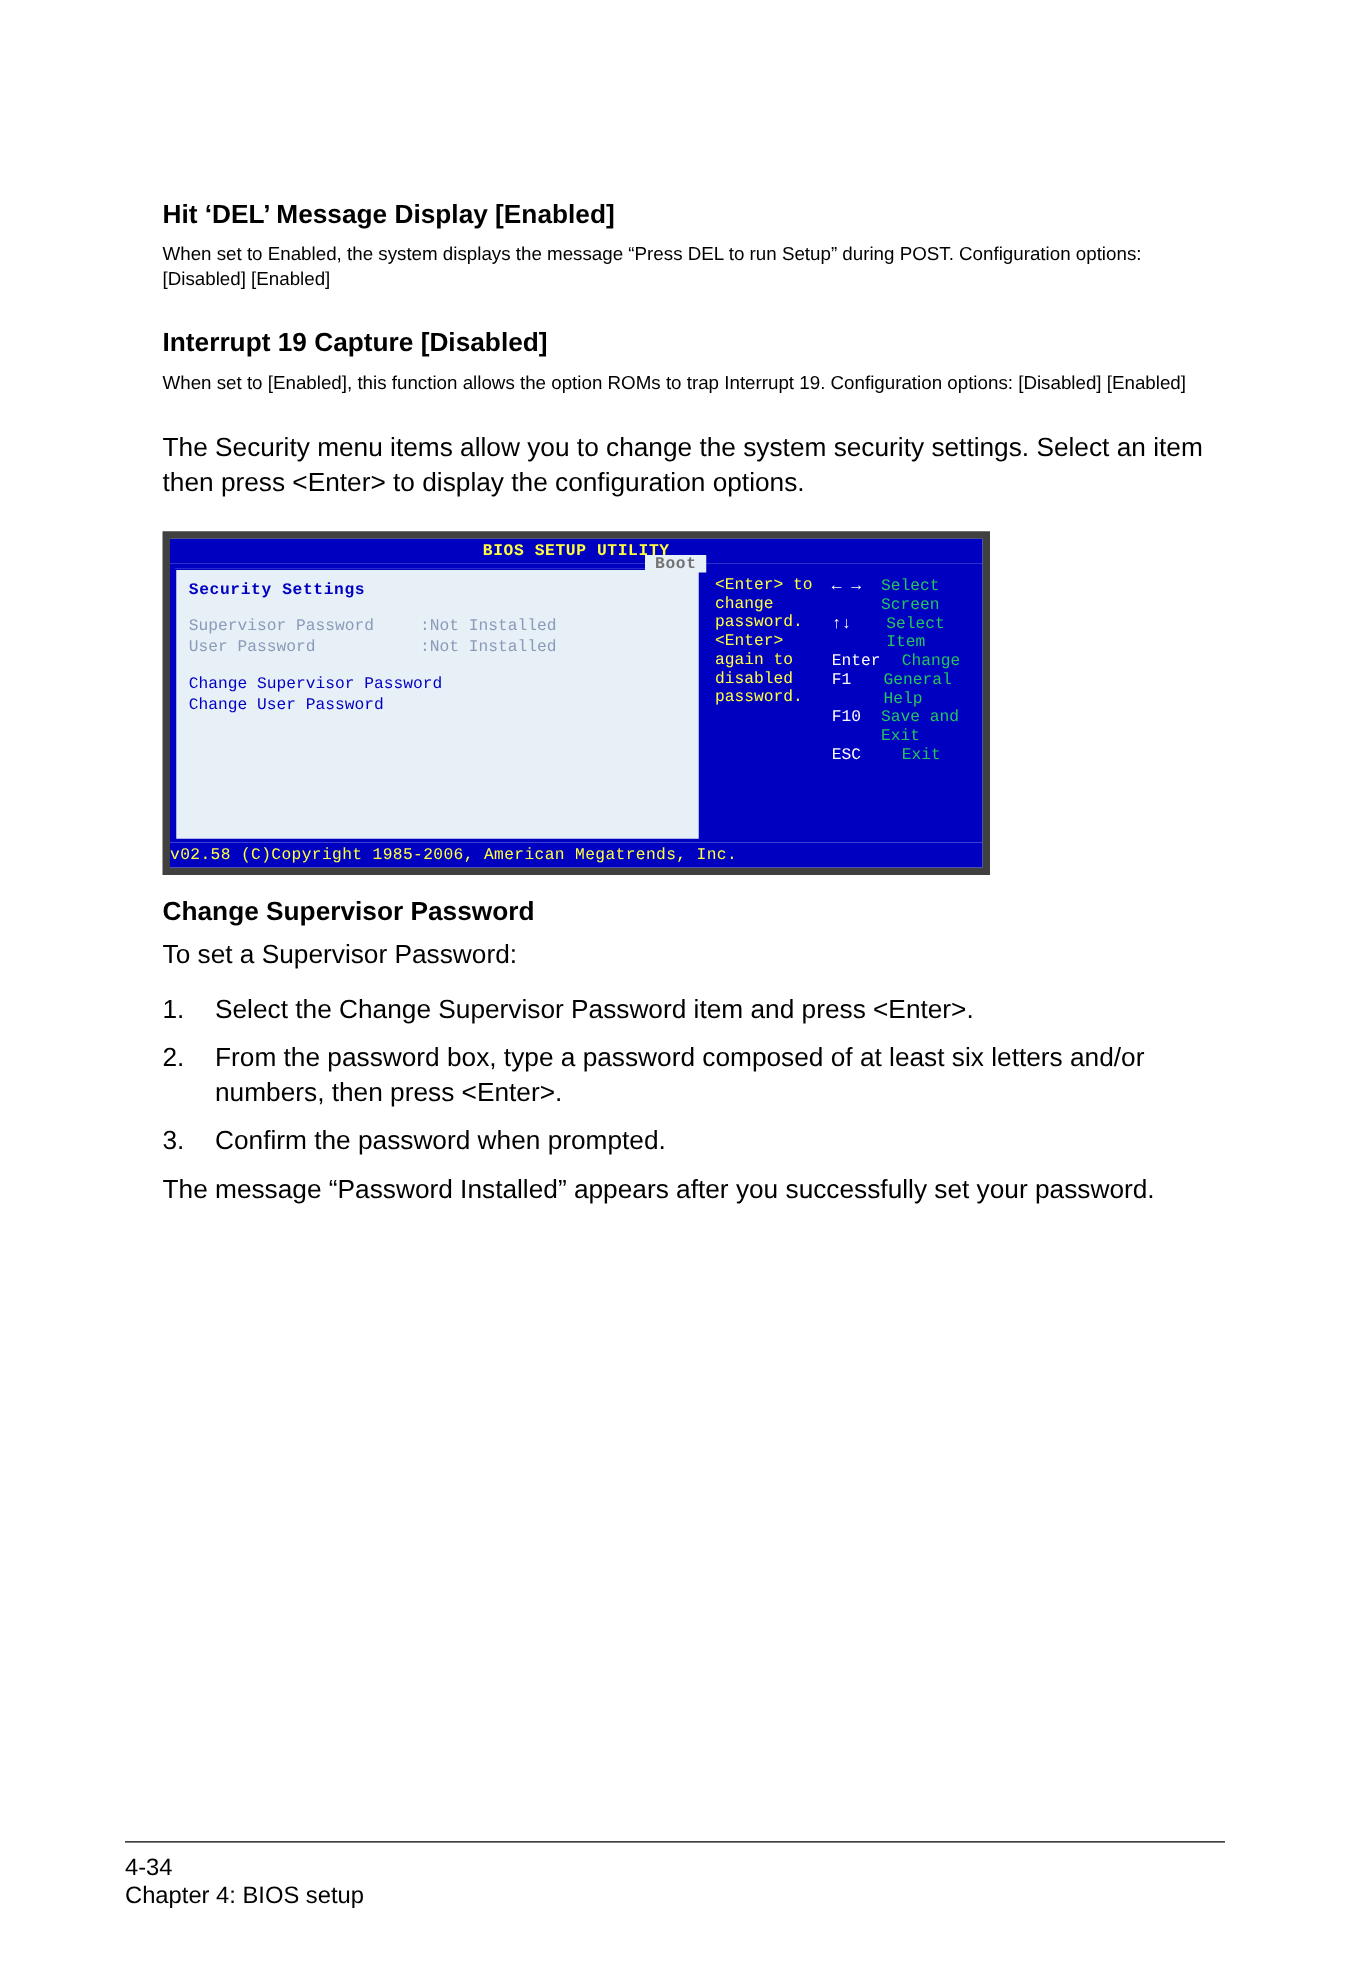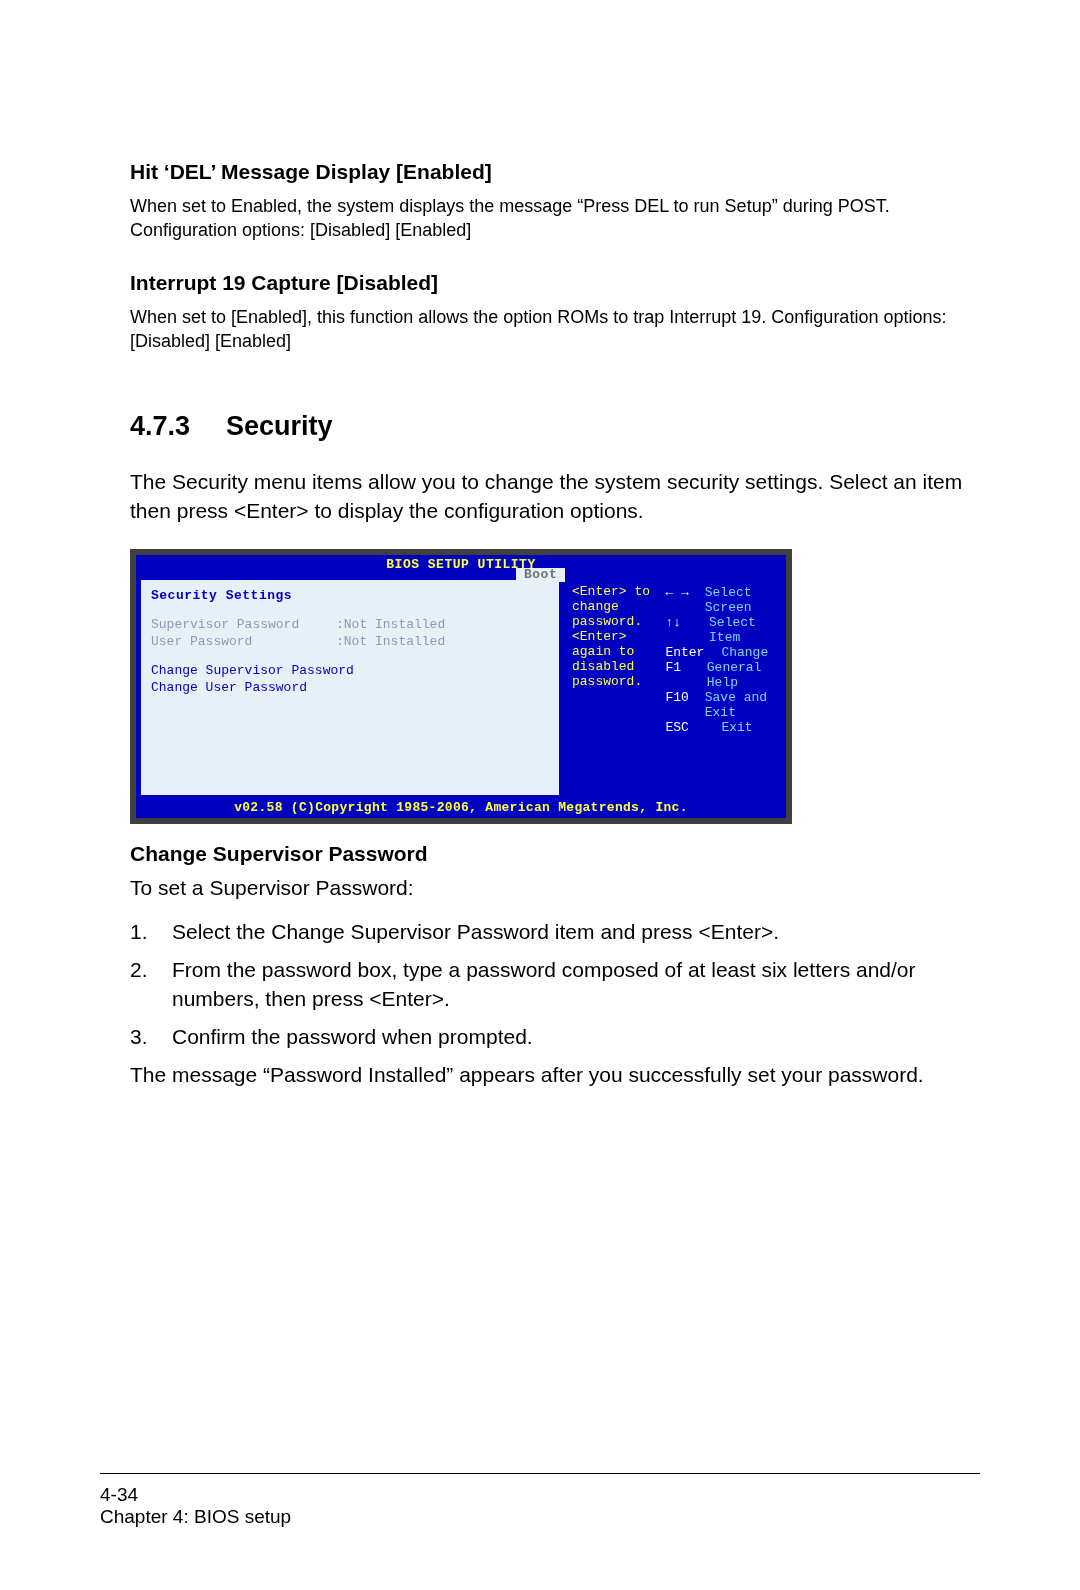--- a/index.html
+++ b/index.html
@@ -1,19 +1,19 @@
 <!DOCTYPE html>
 <html><head>
 <meta charset="utf-8">
 <style>
   * { margin: 0; padding: 0; box-sizing: border-box; }
   html, body { width: 1080px; height: 1590px; background: #fff; font-family: Arial, Helvetica, sans-serif; color: #000; }
   .page { padding: 160px 100px 60px 130px; height: 1530px; position: relative; }
   .subheading { font-weight: bold; font-size: 21px; margin-bottom: 10px; }
-  .para { font-size: 18px; line-height: 1.35; margin-bottom: 28px; }
+  .para { font-size: 15px; line-height: 1.35; margin-bottom: 28px; }
   .section-row { display: flex; align-items: baseline; margin-top: 58px; margin-bottom: 26px; }
   .section-num { font-weight: bold; font-size: 27px; width: 96px; }
   .section-title { font-weight: bold; font-size: 27px; }
   .intro { font-size: 21px; line-height: 1.35; margin-bottom: 24px; }
 
   .bios-box { width: 662px; margin: 0 0 18px 0; border: 6px solid #404040;
     font-family: "Courier New", Courier, monospace; font-size: 13px; }
   .bios-titlebar { background: #0000c0; color: #ffff40; text-align: center;
     font-weight: bold; padding: 2px 0 0 0; position: relative; height: 20px; line-height: 16px; letter-spacing: 0.5px; }
   .bios-tab { position: absolute; top: 13px; left: 380px; background: #e7eff7;
@@ -26,23 +26,23 @@
   .pw-label { width: 185px; }
   .pw-val { }
   .change-item { color: #0000c0; margin-top: 14px; }
   .change-item2 { color: #0000c0; margin-top: 2px; }
   .bios-right { flex: 1; color: #ffff40; padding: 10px 10px 8px 10px;
     display: flex; justify-content: space-between; }
   .help-top { color: #ffff40; line-height: 1.15; }
   .nav-block { color: #ffff40; }
   .nav-row { display: flex; }
   .nav-key { width: 56px; color: #fff; }
-  .nav-txt { color: #7dd3fc; }
-  .bios-footer { background: #0000c0; color: #ffff40; text-align: center;
-    font-weight: bold; padding: 2px 0 3px 0; letter-spacing: 0.3px; }
+  .nav-txt { color: #22c55e; }
+  .bios-footer { background: #0000c0; color: #ffff40; 
+    font-weight: normal; padding: 2px 0 3px 0; letter-spacing: 0.3px; }
 
   .sub2 { font-weight: bold; font-size: 21px; margin-top: 10px; margin-bottom: 10px; }
   .para2 { font-size: 21px; line-height: 1.35; margin-bottom: 18px; }
   .lead { font-size: 21px; margin-bottom: 18px; }
   ol.steps { font-size: 21px; line-height: 1.35; margin-left: 0; padding-left: 0; list-style: none; }
   ol.steps li { display: flex; margin-bottom: 10px; }
   ol.steps li .num { width: 42px; flex-shrink: 0; }
   ol.steps li .txt { flex: 1; }
   .after { font-size: 21px; line-height: 1.35; margin-top: 0; }
 
@@ -54,24 +54,20 @@
 <body>
 
 <div class="page">
 
   <div class="subheading">Hit ‘DEL’ Message Display [Enabled]</div>
   <div class="para">When set to Enabled, the system displays the message “Press DEL to run Setup” during POST. Configuration options: [Disabled] [Enabled]</div>
 
   <div class="subheading">Interrupt 19 Capture [Disabled]</div>
   <div class="para">When set to [Enabled], this function allows the option ROMs to trap Interrupt 19. Configuration options: [Disabled] [Enabled]</div>
 
-  <div class="section-row">
-    <div class="section-num">4.7.3</div>
-    <div class="section-title">Security</div>
-  </div>
   <div class="intro">The Security menu items allow you to change the system security settings. Select an item then press &lt;Enter&gt; to display the configuration options.</div>
 
   <div class="bios-box">
     <div class="bios-titlebar">
       <span>BIOS SETUP UTILITY</span>
       <span class="bios-tab">Boot</span>
     </div>
     <div class="bios-body">
       <div class="bios-left">
         <div class="bios-left-title">Security Settings</div>

